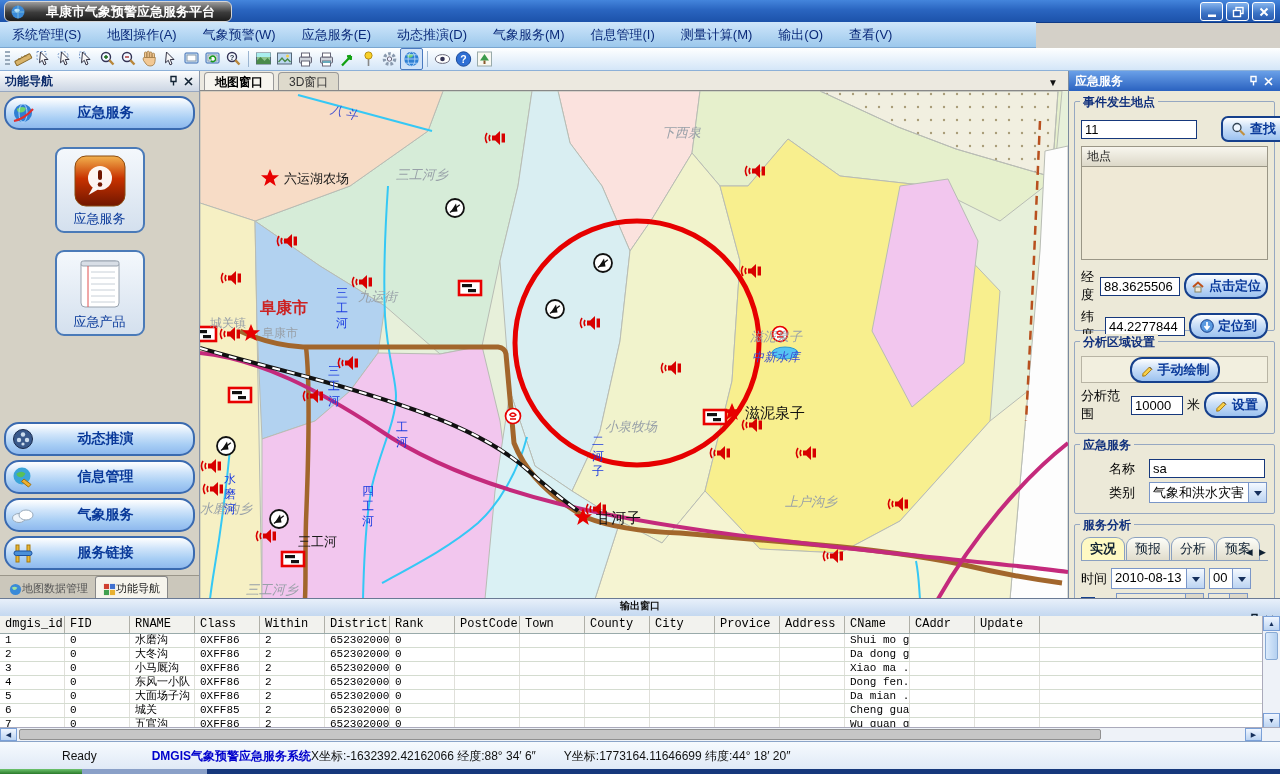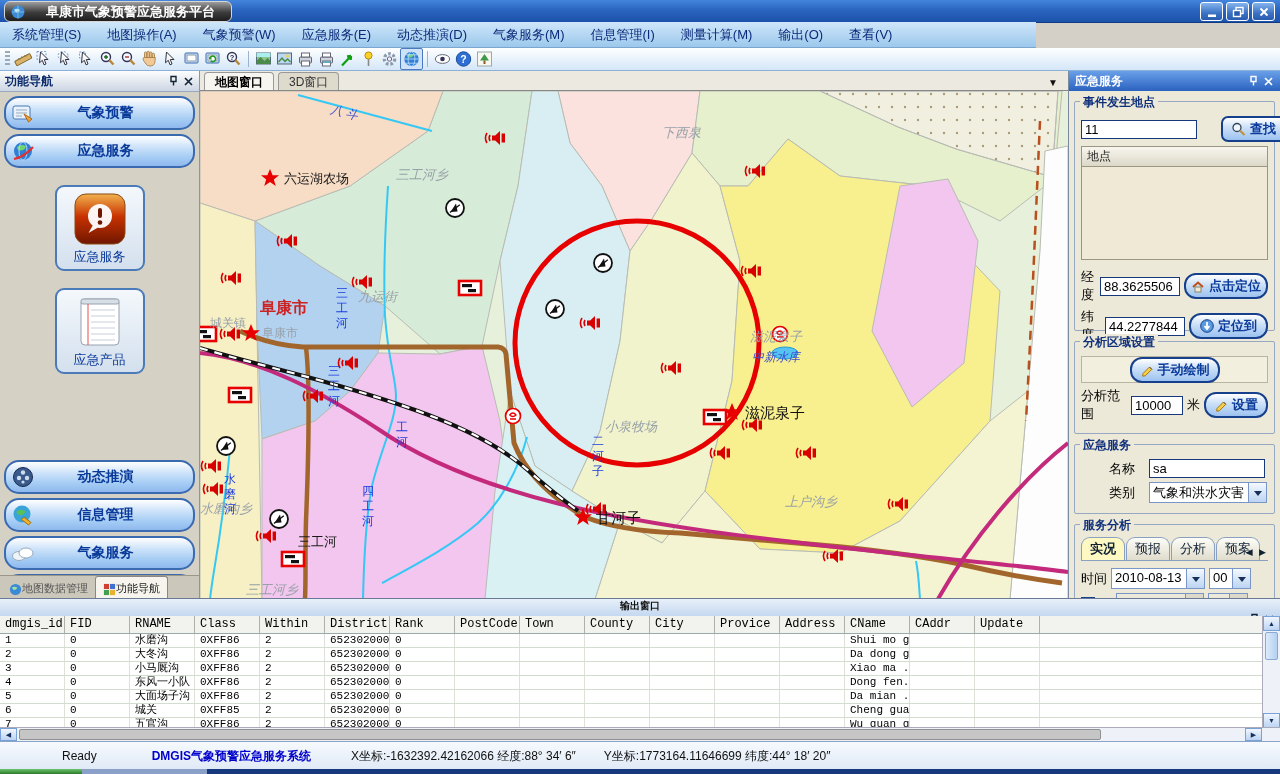--- a/index.html
+++ b/index.html
@@ -341,30 +341,20 @@
             <svg width="11" height="11">
               <path d="M2 2 L9 9 M9 2 L2 9" stroke="#123" stroke-width="1.6"></path>
             </svg>
           </span>
       </span>
     </div>
     <div id="nav-top">
         <div class="nav-bar">
           <span class="nav-ico">
             <svg width="26" height="24" viewBox="0 0 24 24">
-              <rect x="2" y="5" width="17" height="13" rx="2" fill="#e8f2fc" stroke="#4a7ab8"></rect>
-              <path d="M5 9 h11 M5 12 h11 M5 15 h6" stroke="#9ab" fill="none"></path>
-              <path d="M13 13 l8 5 -3.5 3 z" fill="#f0a040" stroke="#b06a10"></path>
-            </svg>
-          </span>
-          <span class="nlabel">气象预警</span>
-        </div>
-        <div class="nav-bar">
-          <span class="nav-ico">
-            <svg width="26" height="24" viewBox="0 0 24 24">
               <circle cx="12" cy="12" r="9" fill="#2f7fd4"></circle>
               <path d="M6 8 q5 -3.5 9 -.5 q-1.5 4.5 -6 4 q-3 -.5 -3 -3.5z" fill="#6fd46f"></path>
               <ellipse cx="12" cy="12" rx="4" ry="9" fill="none" stroke="#bfe0ff" stroke-width=".9"></ellipse>
               <path d="M3 20 Q13 18 22 8" stroke="#e03030" stroke-width="2.2" fill="none"></path>
             </svg>
           </span>
           <span class="nlabel">应急服务</span>
         </div>
       </div>
     <div class="shortcuts" id="nav-shortcuts">
@@ -1126,21 +1116,21 @@
     <div class="hscroll">
       <div class="sbtn">◀</div>
       <div class="hthumb"></div>
       <div class="sbtn" style="margin-left:auto;margin-right:18px;">▶</div>
     </div>
   </div>
 
   <div class="statusbar">
     <span style="margin-left:62px;">Ready</span>
     <span class="sb-sys" style="margin-left:55px;">DMGIS气象预警应急服务系统</span>
-    <span style="margin-left:40px;">X坐标:-1632392.42162066 经度:88° 34′ 6″</span>
+    <span style="">X坐标:-1632392.42162066 经度:88° 34′ 6″</span>
     <span style="margin-left:28px;">Y坐标:1773164.11646699 纬度:44° 18′ 20″</span>
   </div>
   <div class="taskstrip">
     <div class="ts-g"></div>
       <div class="ts-m"></div>
       <div class="ts-b"></div>
   </div>
 
 </div>
 

